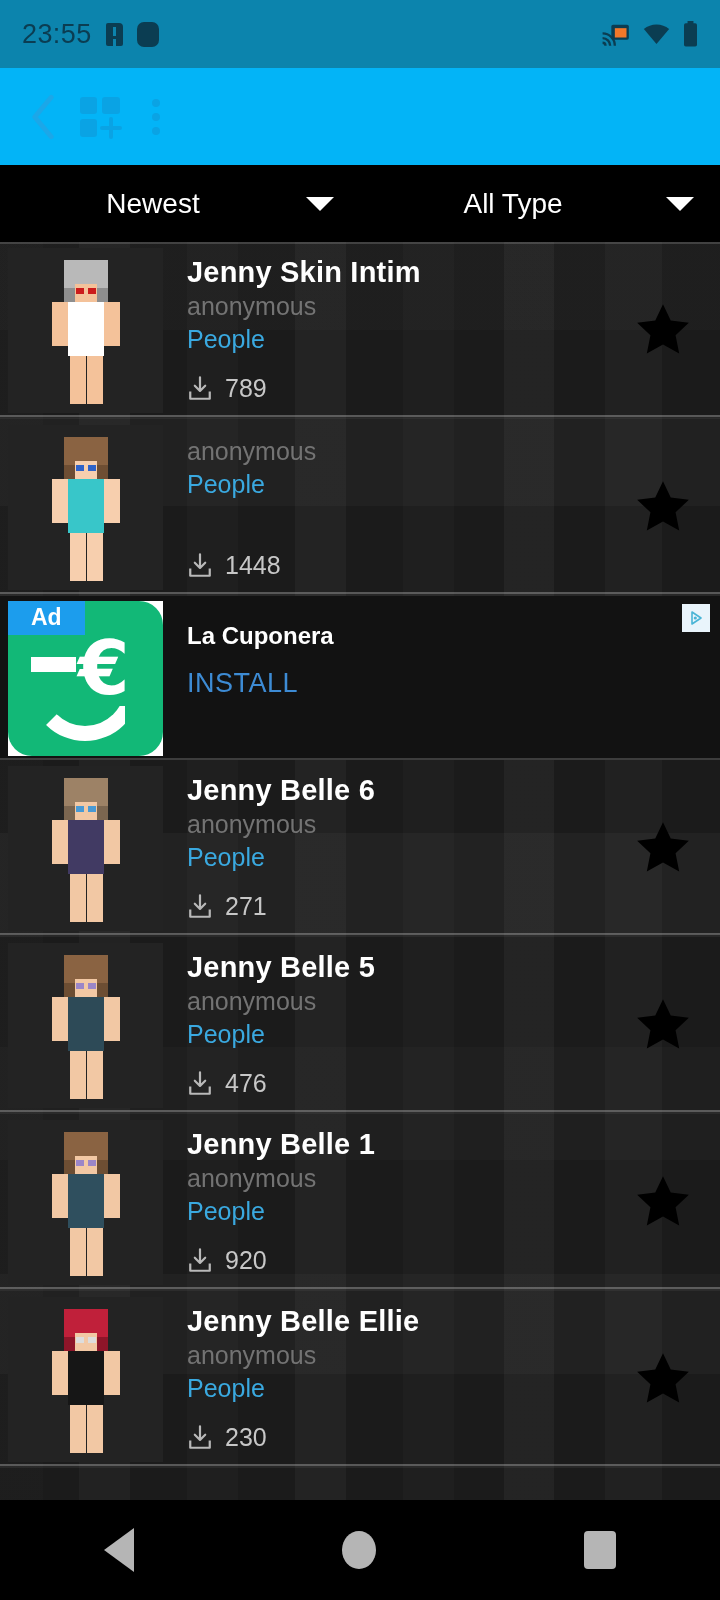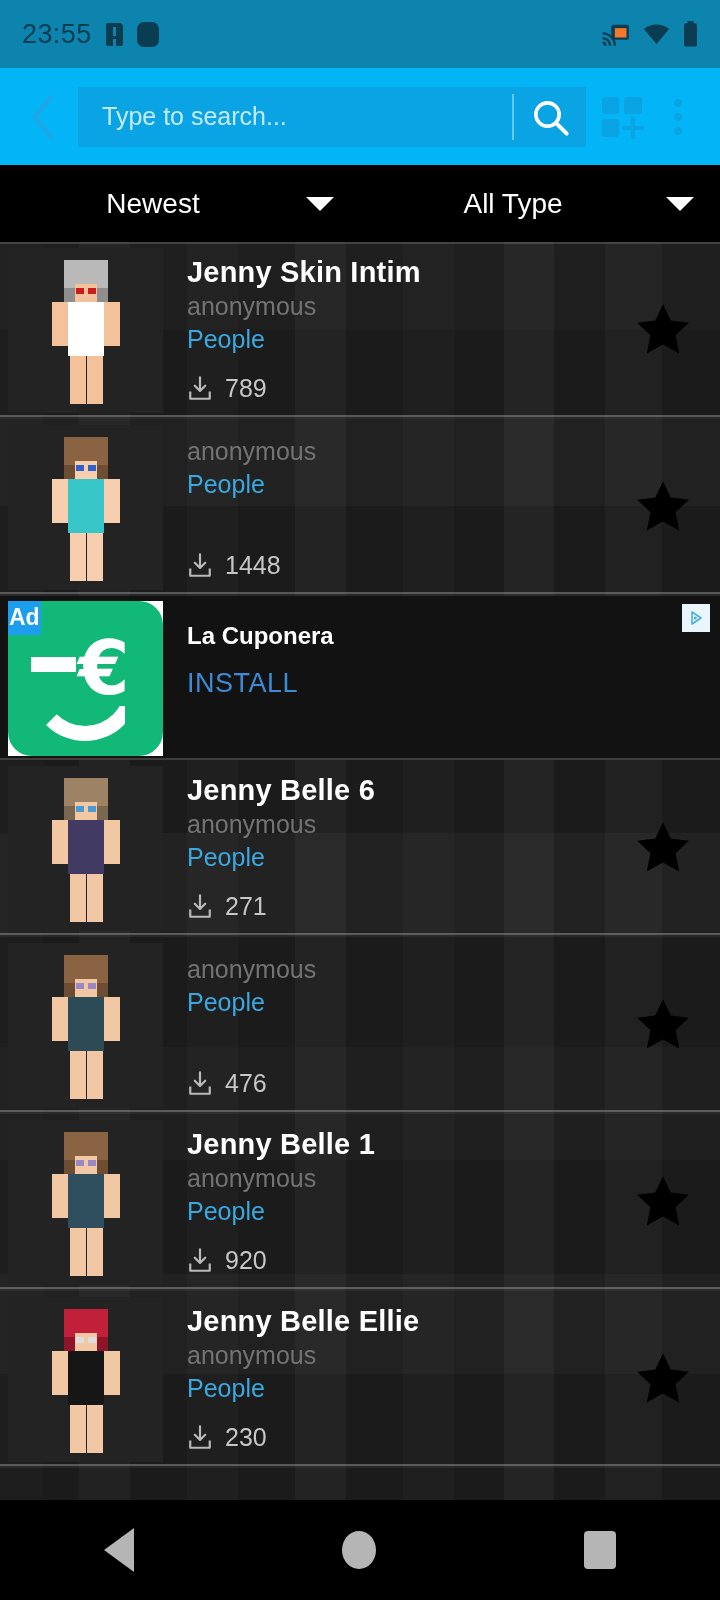--- a/index.html
+++ b/index.html
@@ -91,21 +91,21 @@
   .dl-num { color:#c7c7c7; font-size:25px; }
   .fav { position:absolute; right:26px; top:50%; transform:translateY(-50%); width:62px; height:62px; display:flex; align-items:center; justify-content:center; }
 
   
   .adrow { position:relative; height:164px; background:#121212; display:flex; border-bottom:2px solid rgba(190,190,190,.25); }
   .adicon-wrap { width:155px; height:155px; margin:5px 0 0 8px; flex:0 0 auto; position:relative; background:#fff; }
   .adicon { position:absolute; left:0; top:0; width:155px; height:155px; background:#12b877; border-radius:24px; }
   .ad-minus { position:absolute; left:23px; top:56px; width:45px; height:15px; background:#fff; }
   .ad-euro { position:absolute; left:70px; top:30px; color:#fff; font-size:74px; font-weight:bold; line-height:1; font-family:"DejaVu Sans", sans-serif; }
   .ad-smile { position:absolute; left:22px; top:78px; width:110px; height:62px; border:15px solid #fff; border-top-color:transparent; border-left-color:transparent; border-right-color:transparent; border-radius:0 0 110px 110px; }
-  .ad-badge { position:absolute; left:0; top:0; background:#1c9ded; color:#fff; font-size:23px; font-weight:bold; padding:3px 1px 4px; z-index:3; }
+  .ad-badge { position:absolute; left:0; top:0; background:#1c9ded; color:#fff; font-size:23px; font-weight:bold; padding:3px 23px 4px; z-index:3; }
   .admeta { flex:1 1 auto; padding:14px 0 0 24px; position:relative; }
   .adtitle { color:#fff; font-size:24px; font-weight:bold;margin-top:12px; }
   .adinstall { color:#3d8bd4; font-size:27px; position:absolute; left:24px; top:72px; letter-spacing:.5px; }
   .adchoices { position:absolute; right:10px; top:8px; width:28px; height:28px; background:#e9f4fb; display:flex; align-items:center; justify-content:center; }
 
   
   .navbar { position:absolute; bottom:0; left:0; width:720px; height:100px; background:#000; display:flex; align-items:center; justify-content:space-around; }
   .nav-back { width:0; height:0; border-top:22px solid transparent; border-bottom:22px solid transparent; border-right:30px solid #b5b5b5; }
   .nav-home { width:34px; height:38px; border-radius:50%; background:#b5b5b5; }
   .nav-recent { width:32px; height:38px; background:#b5b5b5; border-radius:4px; }
@@ -140,30 +140,20 @@
       </svg>
     </div>
   </div>
 
   <div class="toolbar">
     <div class="back-btn">
       <svg width="30" height="46" viewBox="0 0 16 28">
         <path d="M13 2 L3 14 L13 26" stroke="#1ca7e8" stroke-width="3" fill="none" stroke-linecap="round" stroke-linejoin="round"></path>
       </svg>
     </div>
-    <div class="searchbox">
-      <input class="search-input" type="text" placeholder="Type to search..." style="">
-      <span class="search-sep"></span>
-      <span class="search-go">
-        <svg width="40" height="40" viewBox="0 0 24 24">
-          <circle cx="10.5" cy="10.5" r="7" stroke="#ffffff" stroke-width="2.2" fill="none"></circle>
-          <line x1="15.6" y1="15.6" x2="22" y2="22" stroke="#ffffff" stroke-width="2.4" stroke-linecap="round"></line>
-        </svg>
-      </span>
-    </div>
     <div class="tb-icon">
       <span class="grid-plus">
         <i class="gp1"></i>
           <i class="gp2"></i>
           <i class="gp3"></i>
           <i class="gp-v"></i>
           <i class="gp-h"></i>
       </span>
     </div>
     <div class="tb-icon">
@@ -332,20 +322,21 @@
             <div style="left: 50px; top: 28px; width: 8px; height: 6px; background: rgb(155, 134, 200);"></div>
             <div style="left: 30px; top: 42px; width: 36px; height: 44px; background: rgb(45, 74, 87);"></div>
             <div style="left: 14px; top: 42px; width: 16px; height: 44px; background: rgb(242, 200, 164);"></div>
             <div style="left: 66px; top: 42px; width: 16px; height: 44px; background: rgb(242, 200, 164);"></div>
             <div style="left: 32px; top: 86px; width: 16px; height: 58px; background: rgb(242, 200, 164);"></div>
             <div style="left: 49px; top: 86px; width: 16px; height: 58px; background: rgb(242, 200, 164);"></div>
             <div style="left: 30px; top: 84px; width: 36px; height: 12px; background: rgb(45, 74, 87);"></div>
           </div>
       </div>
       <div class="meta">
+        <div class="title">Jenny Belle 5</div>
         <div class="author">anonymous</div>
         <div class="cat">People</div>
         <div class="dl">
           <svg width="26" height="26" viewBox="0 0 20 20">
             <path d="M10 1 V11 M6 7.5 L10 11.5 L14 7.5" stroke="#b9b9b9" stroke-width="1.7" fill="none" stroke-linecap="round" stroke-linejoin="round"></path>
             <path d="M2.5 12 V17.5 H17.5 V12" stroke="#b9b9b9" stroke-width="1.7" fill="none" stroke-linejoin="round"></path>
           </svg>
           <span class="dl-num">476</span>
         </div>
       </div>

